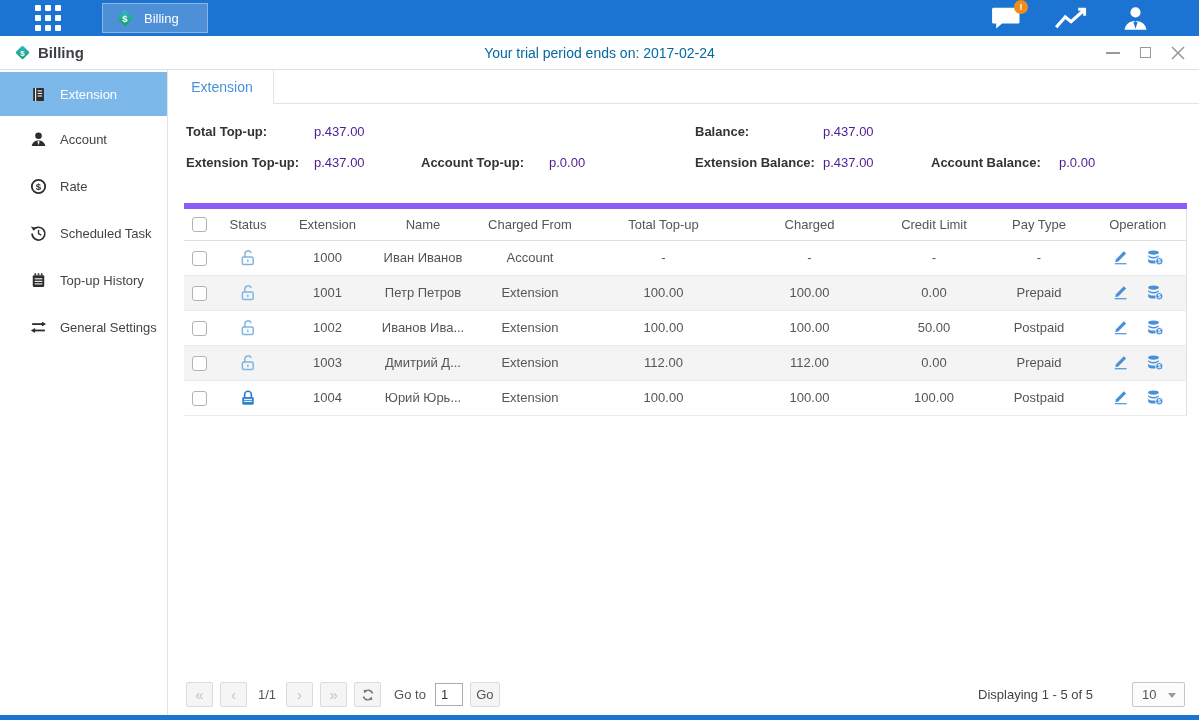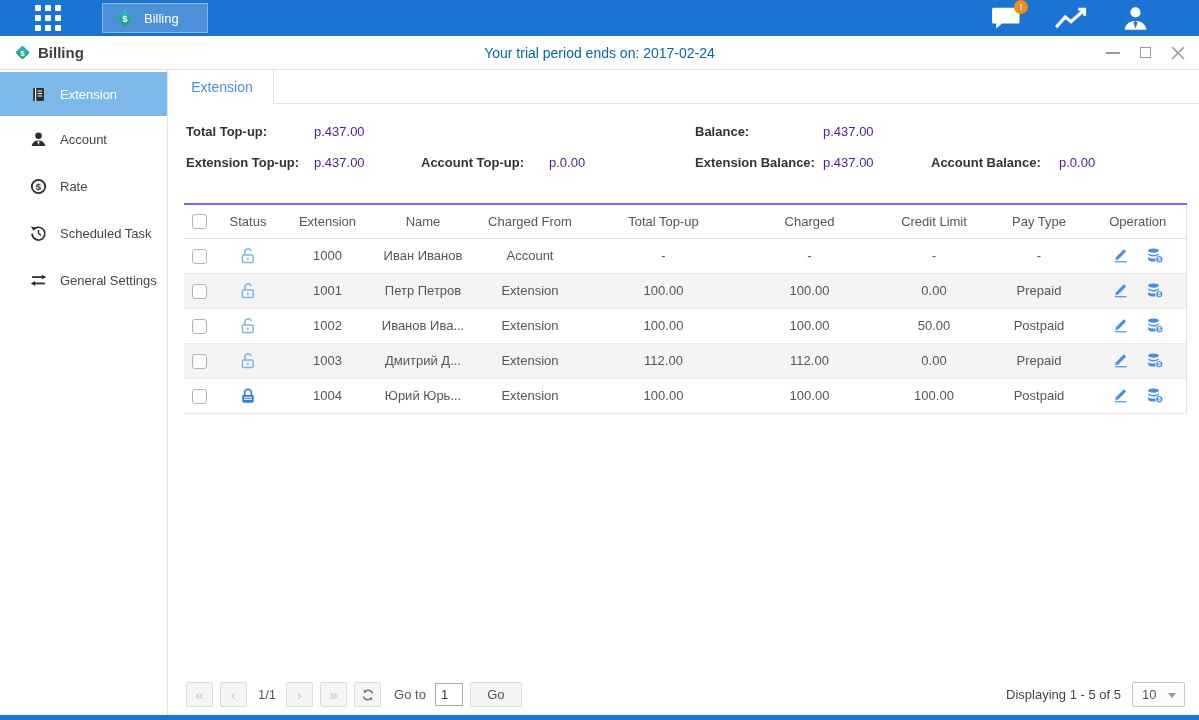--- a/index.html
+++ b/index.html
@@ -56,44 +56,44 @@
   .sumlabel { font-weight:bold; min-width:128px; color:#333; }
   .sumval { color:#4c1d95; }
 
   .btn-row { margin:13px 0 0 17px; display:flex; gap:9px; }
   .btn-blue { background:#4190d3; color:#fff; border:none; height:28px; padding:0 13px; font-size:13px;
               border-radius:2px; cursor:pointer; font-family:inherit; }
 
   
   .grid-table { margin:21px 0 0 15px; width:1002px; border-collapse:collapse; table-layout:fixed;
                 border-right:1px solid #e0e0e0; }
-  .grid-table thead th { height:34px; border-top:2px solid #8b5cf6; border-bottom:1px solid #e0e0e0;
+  .grid-table thead th { height:34px; border-top:6px solid #8b5cf6; border-bottom:1px solid #e0e0e0;
                          font-weight:normal; color:#555; font-size:13px; text-align:center; background:#fff; }
   .grid-table tbody td { height:35px; border-bottom:1px solid #ebebeb; text-align:center; color:#555; overflow:hidden; white-space:nowrap; }
   .grid-table tbody tr:nth-child(even) { background:#f4f4f4; }
   .checkbox { width:15px; height:15px; border:1px solid #b3b3b3; border-radius:3px; display:inline-block; background:#fff; cursor:pointer; vertical-align:middle; }
   .lock-open, .lock-closed { display:inline-block; width:18px; height:18px; cursor:pointer; vertical-align:middle; }
   .lock-open { color:#7db4e0; } .lock-closed { color:#2e82d0; }
   .lock-open svg, .lock-closed svg { display:block; width:100%; height:100%; }
   .op-cell span { display:inline-block; width:18px; height:17px; color:#4a90d9; cursor:pointer; vertical-align:middle; }
   .op-cell span + span { margin-left:16px; }
   .op-cell svg { display:block; width:100%; height:100%; }
 
   
   .pager { position:absolute; left:17px; right:14px; bottom:7px; height:27px; display:flex; align-items:center; }
   .pg-btn { width:27px; height:25px; background:#f5f5f5; border:1px solid #dcdcdc; border-radius:2px;
             display:flex; align-items:center; justify-content:center; color:#c2c2c2; font-size:15px;
             margin-right:7px; cursor:pointer; font-family:inherit; padding:0; }
   .pg-text { margin:0 10px 0 4px; color:#555; }
   .pg-goto { margin:0 9px 0 6px; color:#555; }
   .goto-input { width:28px; height:23px; border:1px solid #ababab; font-size:13px; padding:0 5px; font-family:inherit; color:#333; }
-  .go-btn { margin-left:7px; color:#555; font-size:13px; width:52px; }
+  .go-btn { margin-left:7px; color:#555; font-size:13px; width:30px; }
   .pager-right { margin-left:auto; display:flex; align-items:center; gap:11px; color:#444; }
   .size-select { width:53px; height:25px; border:1px solid #c6c6c6; border-radius:2px; background:#fcfcfc;
-                 display:flex; align-items:center; padding-left:9px; position:relative; color:#555; cursor:pointer; }
+                 display:flex; align-items:center; padding-left:9px; position:relative; color:#555; cursor:pointer;margin-left:28px; }
   .size-select .caret { position:absolute; right:8px; top:10px; width:0; height:0;
                         border-left:4px solid transparent; border-right:4px solid transparent; border-top:5px solid #9a9a9a; }
 
   .bottom-strip { position:absolute; left:0; right:0; bottom:0; height:5px; background:#1b74d1; }
 </style>
 </head>
 <body>
 
 <svg width="0" height="0" style="position:absolute">
   <defs>
@@ -217,20 +217,38 @@
       </div>
       <div class="side-item">
         <span class="sicon">
           <svg viewBox="0 0 16 16" fill="none" stroke="currentColor">
               <path d="M3 4.8A6 6 0 1 1 2 8" stroke-width="1.6"></path>
               <polygon points="0.7,1.5 3.3,5 6.2,2.8" fill="currentColor" stroke="none"></polygon>
               <path d="M8 4.6v3.6l2.5 1.4" stroke-width="1.3"></path>
             </svg>
         </span>
         <span>Scheduled Task</span>
+      </div>
+      <div class="side-item">
+        <span class="sicon">
+          <svg viewBox="0 0 16 16">
+              <rect x="2.6" y="3" width="10.8" height="11" rx="1" fill="currentColor"></rect>
+              <g stroke="currentColor" stroke-width="1.5">
+                <line x1="5" y1="1.2" x2="5" y2="3"></line>
+                <line x1="8" y1="1.2" x2="8" y2="3"></line>
+                <line x1="11" y1="1.2" x2="11" y2="3"></line>
+              </g>
+              <g stroke="#fff" stroke-width="1">
+                <line x1="4.4" y1="6.4" x2="11.6" y2="6.4"></line>
+                <line x1="4.4" y1="8.8" x2="11.6" y2="8.8"></line>
+                <line x1="4.4" y1="11.2" x2="11.6" y2="11.2"></line>
+              </g>
+            </svg>
+        </span>
+        <span>Top-up History</span>
       </div>
       <div class="side-item">
         <span class="sicon">
           <svg viewBox="0 0 16 16" fill="currentColor">
               <line x1="2" y1="4.8" x2="11.6" y2="4.8" stroke="currentColor" stroke-width="1.7"></line>
               <polygon points="11.2,2.5 15.2,4.8 11.2,7.1"></polygon>
               <line x1="4.4" y1="10.8" x2="14" y2="10.8" stroke="currentColor" stroke-width="1.7"></line>
               <polygon points="4.8,8.5 0.8,10.8 4.8,13.1"></polygon>
             </svg>
         </span>

